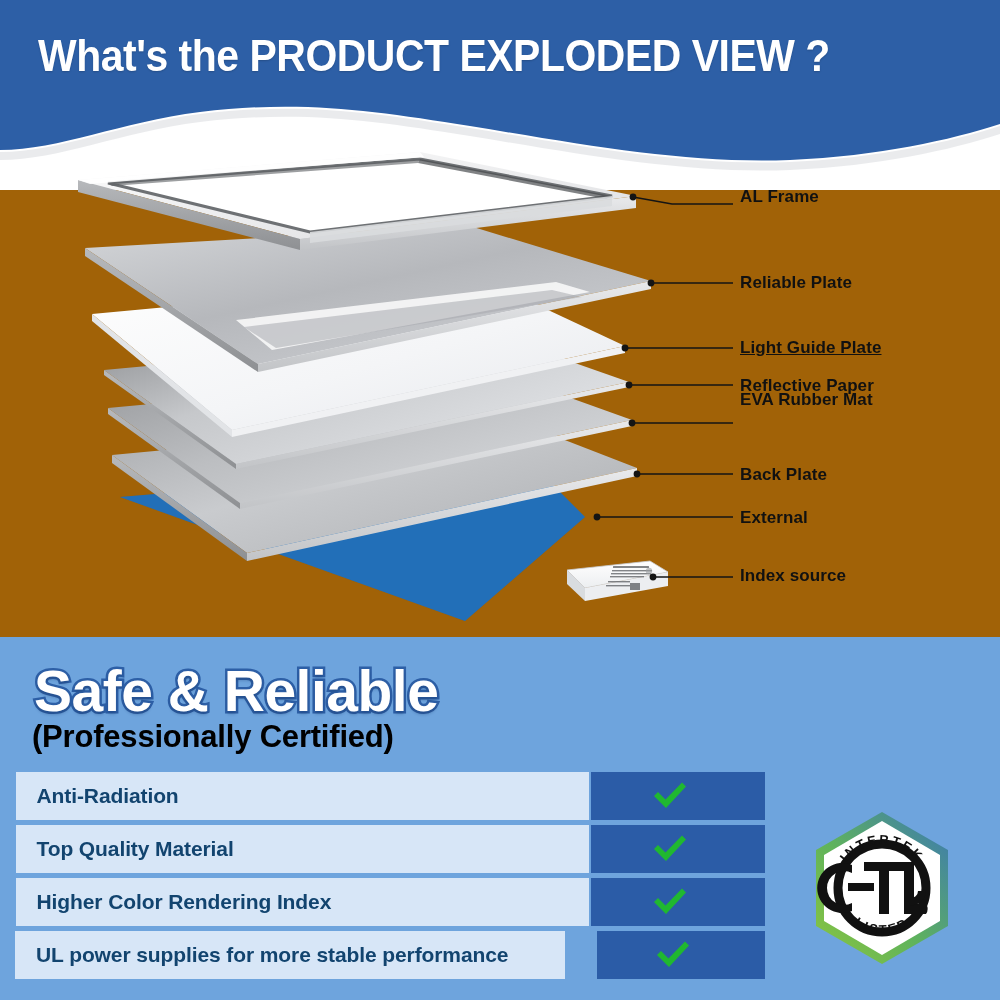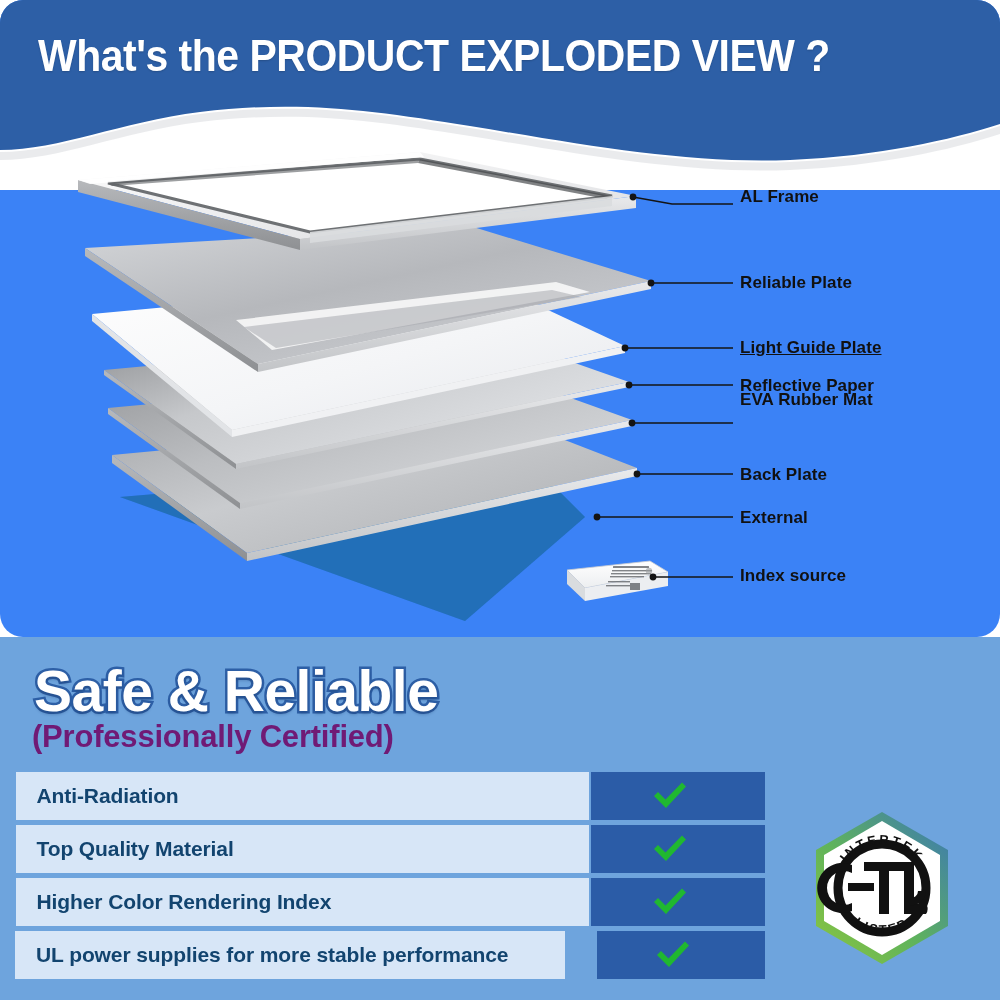--- a/index.html
+++ b/index.html
@@ -18,23 +18,22 @@
     overflow: hidden;
     background: #ffffff;
   }
 
   
   #top-section {
     position: absolute;
     left: 0; top: 0;
     width: 1000px;
     height: 637px;
-    background: #3b82f6;
+    background: #a16207;
     overflow: hidden;
-    border-radius: 23px;
   }
   #header-band {
     position: absolute;
     left: 0; top: 0;
     width: 1000px;
     height: 190px;
     overflow: hidden;
   }
   #header-band svg { display: block; }
 
@@ -93,21 +92,21 @@
     -webkit-text-stroke: 5px #2d5fa6;
     paint-order: stroke fill;
     text-shadow: 0 3px 3px rgba(20,50,95,0.30);
   }
   #safe-sub {
     position: absolute;
     left: 32px;
     top: 82px;
     font-size: 31px;
     font-weight: bold;
-    color: #701a75;
+    color: #000000;
     white-space: nowrap;
     letter-spacing: -0.2px;
   }
 
   
   #feature-table {
     position: absolute;
     left: 15px;
     top: 135px;
     width: 750px;

